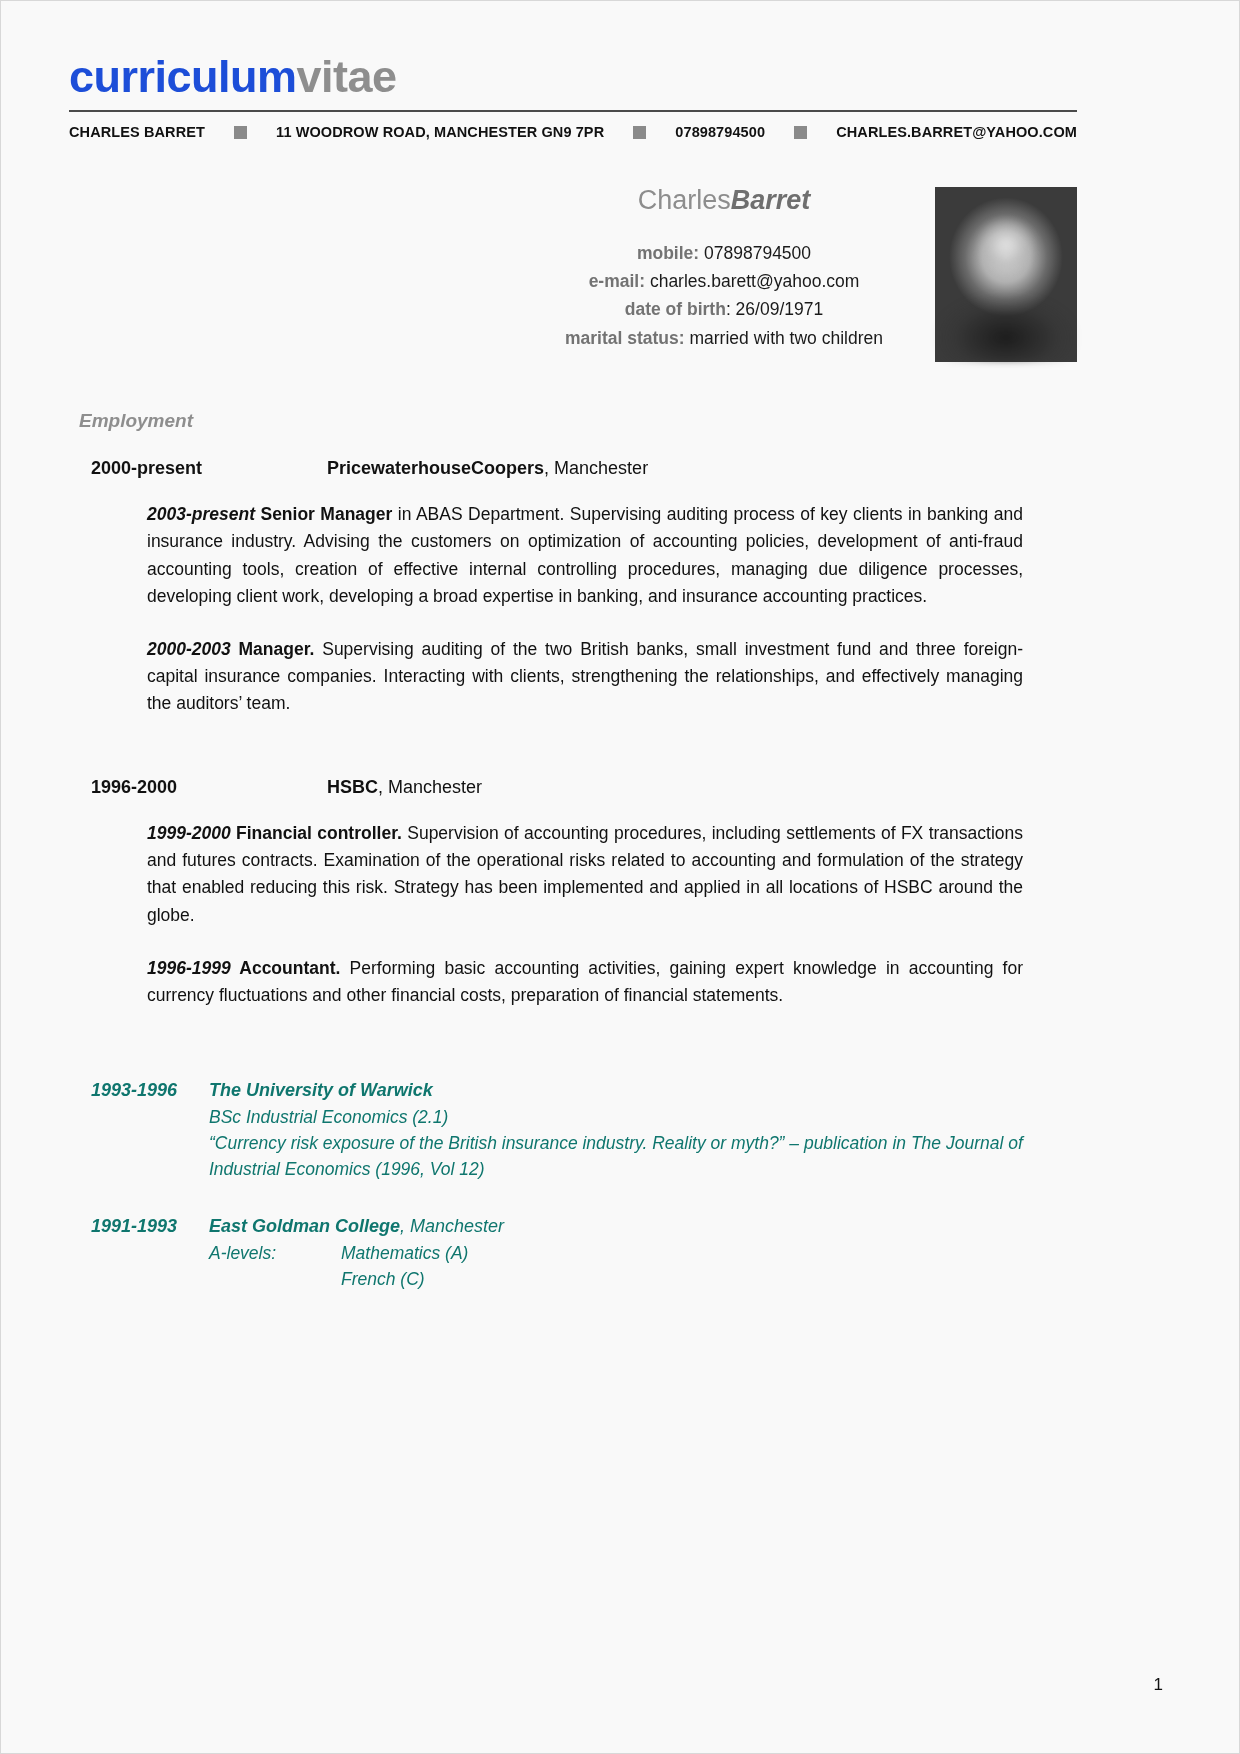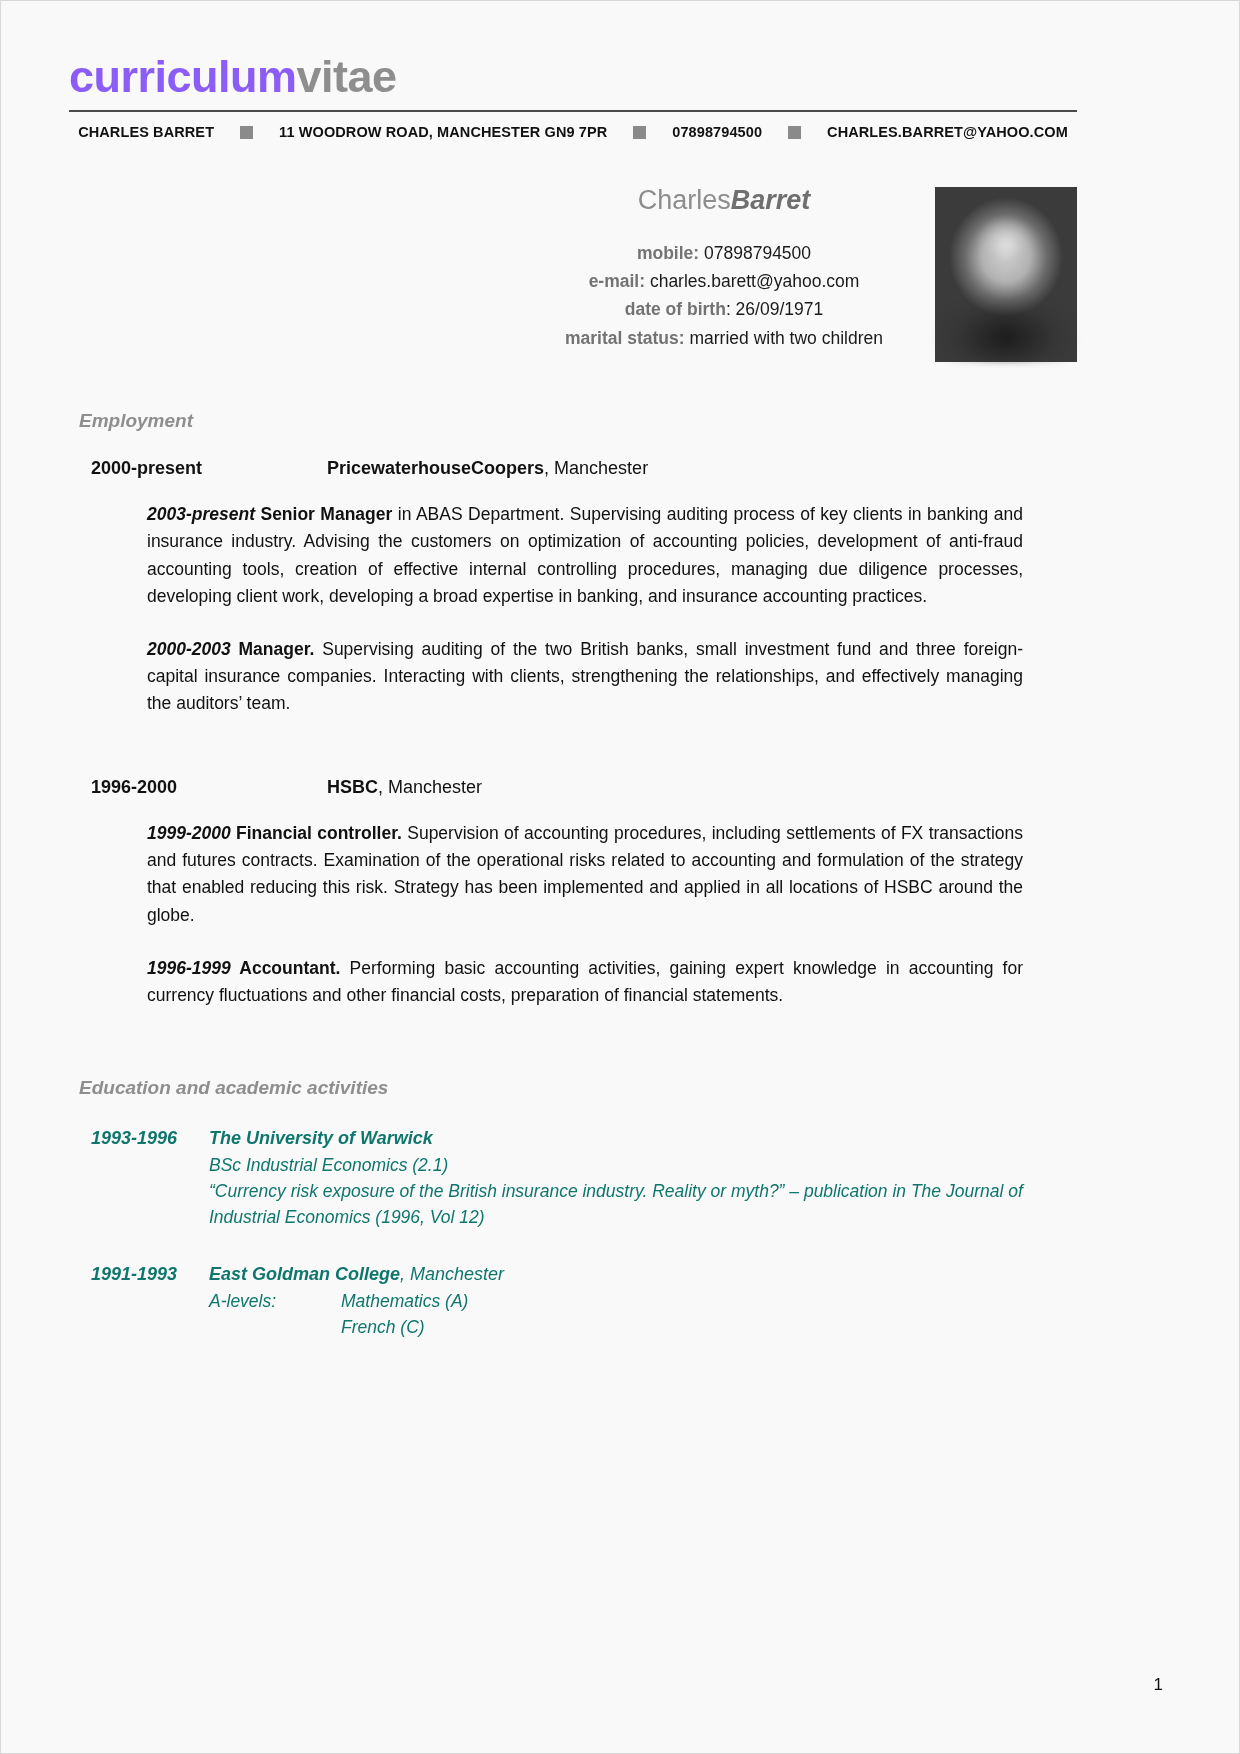--- a/index.html
+++ b/index.html
@@ -30,33 +30,33 @@
   .masthead {
     padding-top: 52px;
   }
   .cv-title {
     font-size: 45px;
     font-weight: bold;
     letter-spacing: -0.5px;
     line-height: 1.05;
     white-space: nowrap;
   }
-  .cv-title .part-a { color: #8b5cf6; }
+  .cv-title .part-a { color: #1d4ed8; }
   .cv-title .part-b { color: #8e8e8e; }
 
   .rule {
     margin-top: 10px;
     border-top: 2px solid #4a4a4a;
     width: 1008px;
   }
 
   .contact-bar {
     display: flex;
     align-items: center;
-    justify-content: center;
+    justify-content: space-between;
     gap: 0;
     padding-top: 12px;
     font-size: 14.5px;
     font-weight: bold;
     color: #111111;
     letter-spacing: 0.1px;
     white-space: nowrap;
   }
   .contact-bar .sq {
     display: inline-block;
@@ -268,21 +268,20 @@
         <span class="years">1996-2000</span>
         <span><span class="employer">HSBC</span><span class="city">, Manchester</span></span>
       </div>
 
       <p class="job-para"><span class="period">1999-2000</span><span class="role"> Financial controller.</span><span> Supervision of accounting procedures, including settlements of FX transactions and futures contracts. Examination of the operational risks related to accounting and formulation of the strategy that enabled reducing this risk. Strategy has been implemented and applied in all locations of HSBC around the globe.</span></p>
 
       <p class="job-para"><span class="period">1996-1999</span><span class="role"> Accountant.</span><span> Performing basic accounting activities, gaining expert knowledge in accounting for currency fluctuations and other financial costs, preparation of financial statements.</span></p>
     </div>
 
     <div class="sec-education">
-      <div class="section-heading">Education and academic activities</div>
 
       <div class="edu-entry">
         <span class="years">1993-1996</span>
         <span class="edu-body">
           <span class="edu-inst">The University of Warwick</span>
           <div class="edu-sub">BSc Industrial Economics (2.1)</div>
           <div class="edu-sub">“Currency risk exposure of the British insurance industry. Reality or myth?” – publication in The Journal of Industrial Economics (1996, Vol 12)</div>
         </span>
       </div>
 

